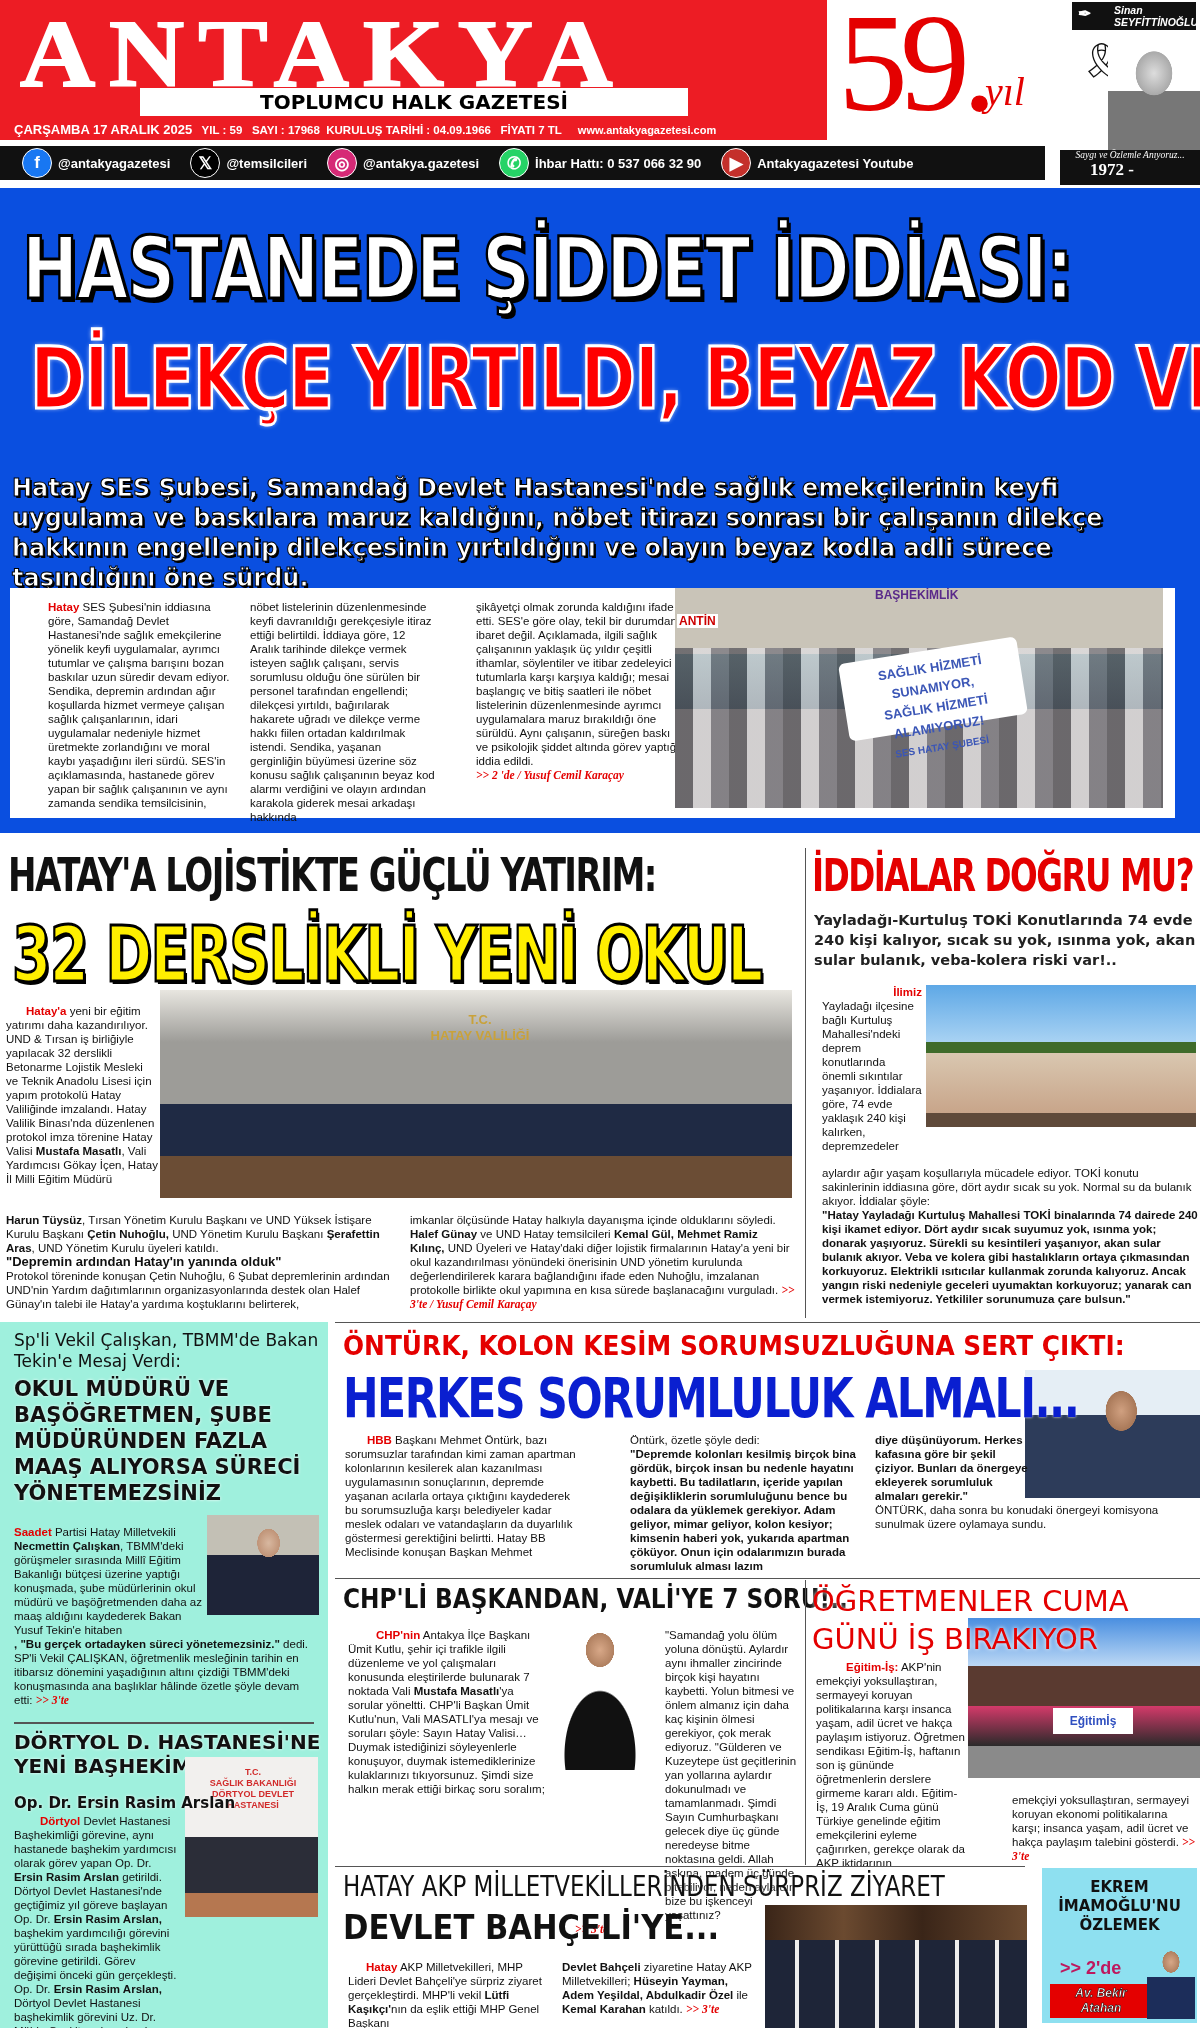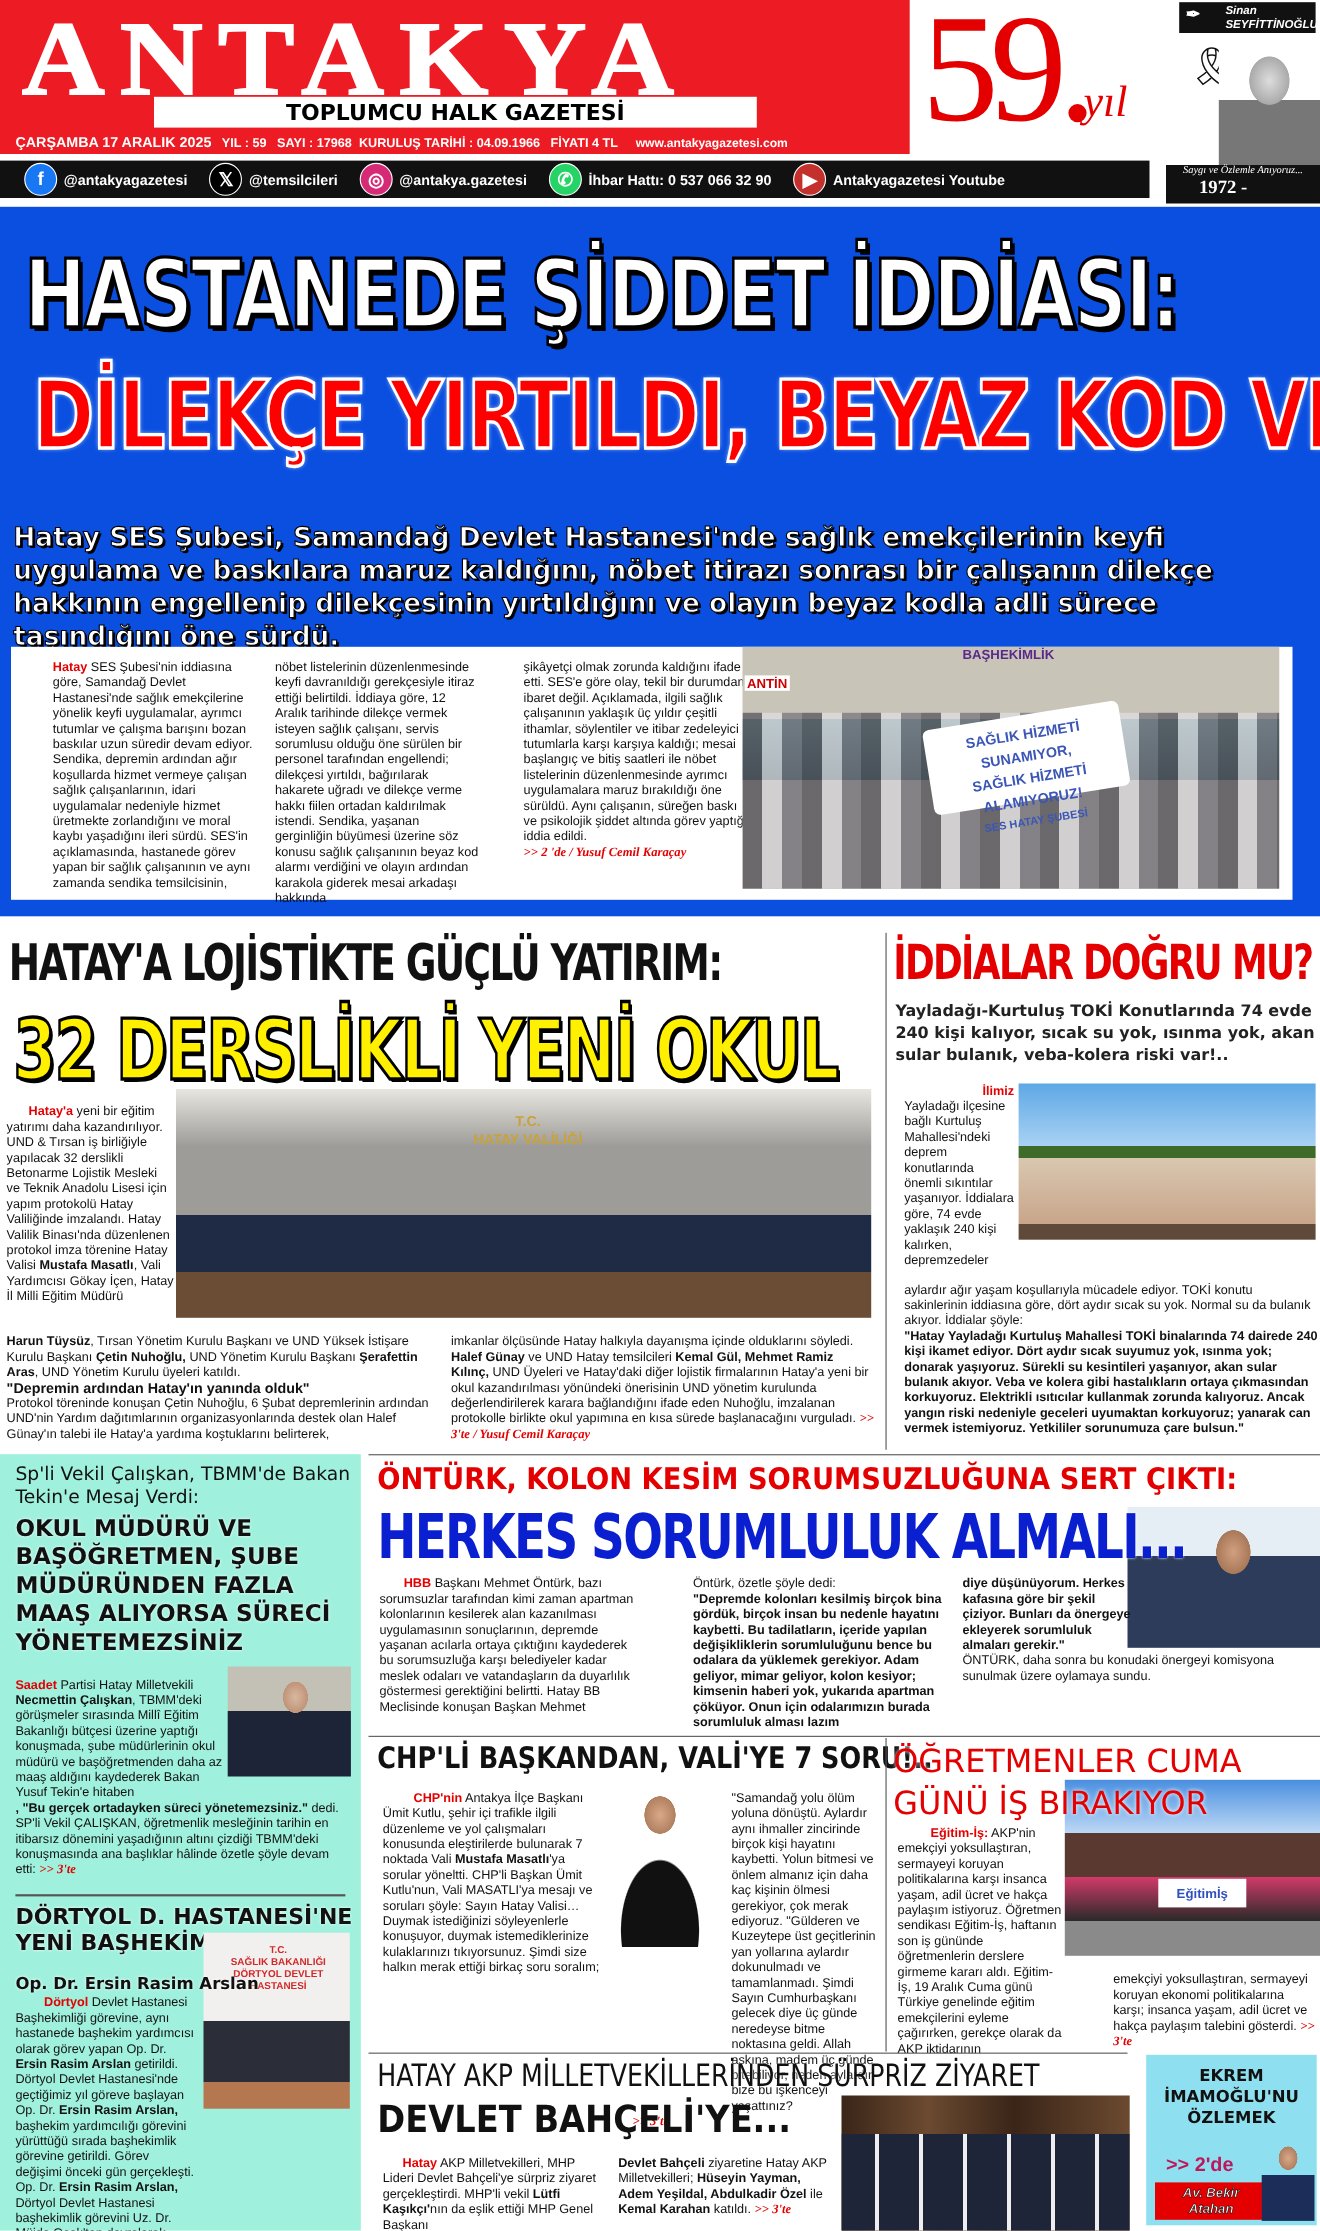--- a/index.html
+++ b/index.html
@@ -37,21 +37,21 @@
 <body>
 
 <div id="mast" class="abs">
   <div id="mast-title" class="abs">ANTAKYA</div>
   <div id="mast-sub" class="abs">TOPLUMCU HALK GAZETESİ</div>
   <div id="mast-info" class="abs">
     <span style="font-size:13px">ÇARŞAMBA 17 ARALIK 2025</span>&nbsp;&nbsp;
     <span>YIL : 59</span>&nbsp;&nbsp;
     <span>SAYI : 17968</span>&nbsp;
     <span>KURULUŞ TARİHİ : 04.09.1966</span>&nbsp;&nbsp;
-    <span>FİYATI 4 TL</span>&nbsp;&nbsp;&nbsp;&nbsp;
+    <span>FİYATI 7 TL</span>&nbsp;&nbsp;&nbsp;&nbsp;
     <span style="font-size:11px">www.antakyagazetesi.com</span>
   </div>
 </div>
 <div id="yil-num" class="abs">59.</div>
 <div id="yil-suf" class="abs">yıl</div>
 
 <div id="memorial" class="abs">
   <div class="abs" style="left:12px;top:2px;width:124px;height:28px;background:#111;color:#fff;font-size:10.5px;font-weight:700;font-style:italic;padding:2px 0 0 42px;line-height:12px">
     <span class="abs" style="left:6px;top:6px;font-size:16px;font-style:normal">✒</span>
     <div>Sinan</div>

